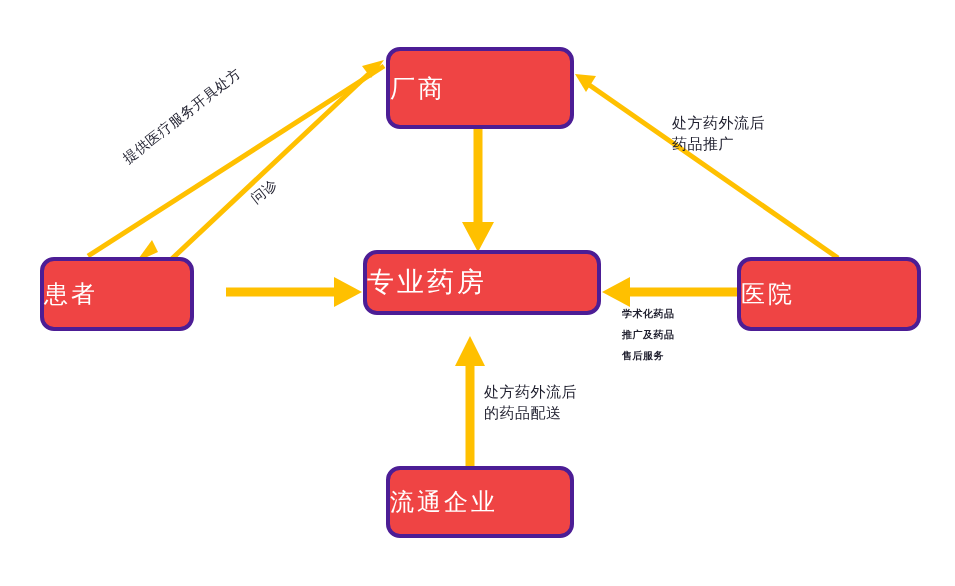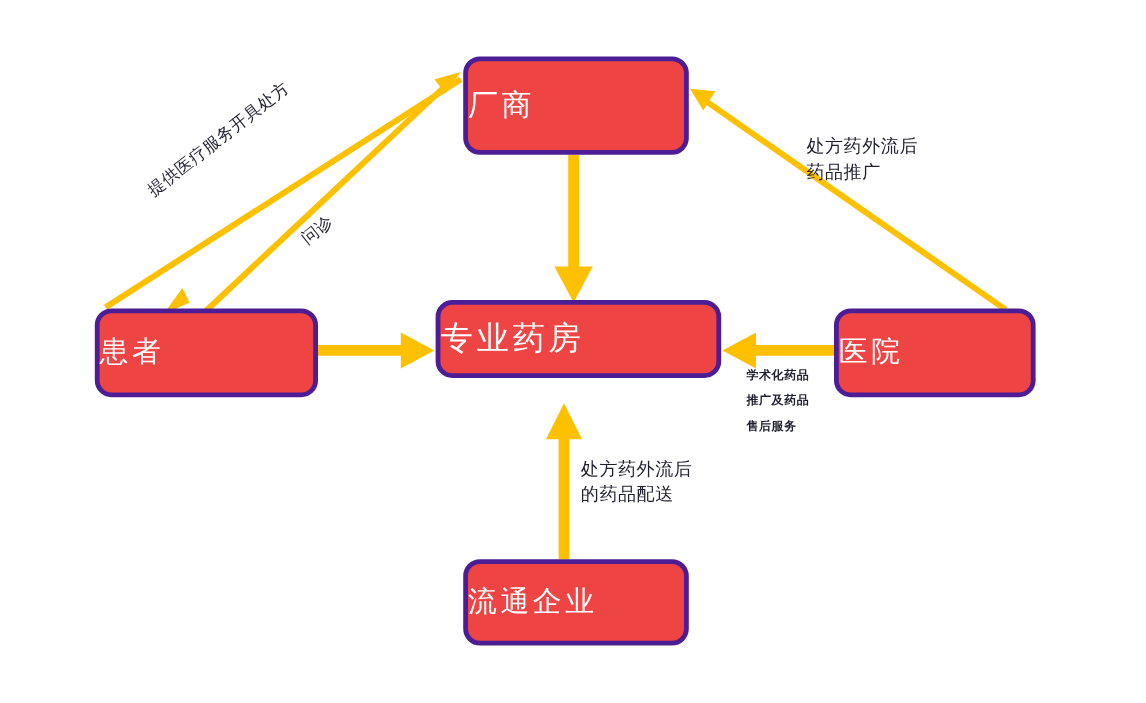--- a/index.html
+++ b/index.html
@@ -41,30 +41,29 @@
   }
   .node span {
     display: block;
     line-height: 1;
   }
   #node-manufacturer {
     left: 386px; top: 47px; width: 188px; height: 82px;
     font-size: 25px;
   }
   #node-patient {
-    left: 40px; top: 257px; width: 186px; height: 74px;
+    left: 40px; top: 257px; width: 154px; height: 74px;
     font-size: 24px;
-    margin-left: 39px;
   }
   #node-pharmacy {
     left: 363px; top: 250px; width: 238px; height: 65px;
     font-size: 27px;
   }
   #node-hospital {
-    left: 695px; top: 257px; width: 168px; height: 74px;
+    left: 737px; top: 257px; width: 184px; height: 74px;
     font-size: 24px;
   }
   #node-distributor {
     left: 386px; top: 466px; width: 188px; height: 72px;
     font-size: 24px;
   }
 
   .edge-label {
     position: absolute;
     color: #1F1F2E;

